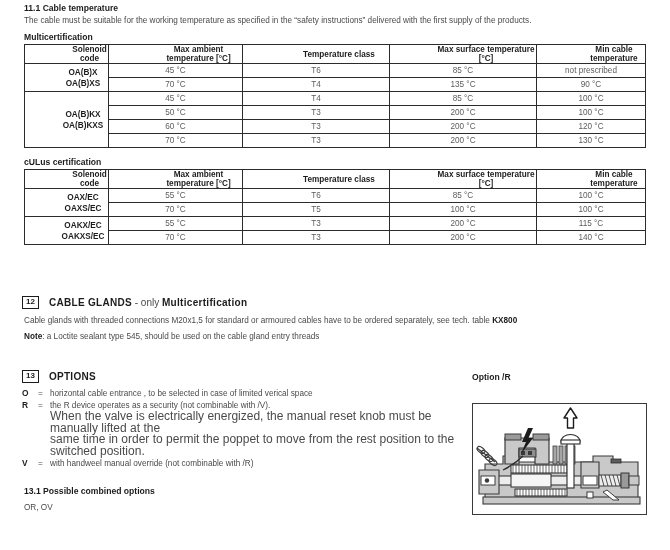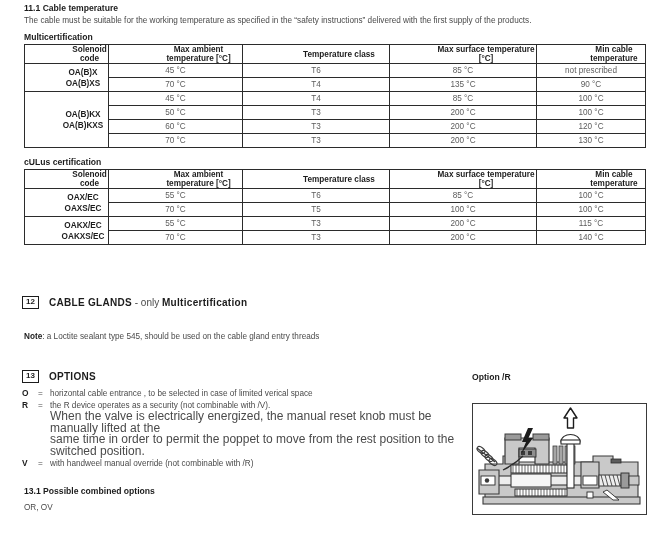--- a/index.html
+++ b/index.html
@@ -325,20 +325,21 @@
         <td class="val">T3</td>
         <td class="val">200 °C</td>
         <td class="val">140 °C</td>
       </tr>
     </tbody>
   </table>
 
   <div class="sec-block" id="sec-12">
     <span class="num-box">12</span><span class="sec-head-text"><span>CABLE GLANDS</span><span class="normal"> - only </span><span>Multicertification</span></span>
   </div>
+  <div id="sec-12-l1" class="body-text"><span>Cable glands with threaded connections M20x1,5 for standard or armoured cables have to be ordered separately, see tech. table </span><span class="bold-dark">KX800</span></div>
   <div id="sec-12-l2" class="body-text"><span class="bold-dark">Note</span><span>: a Loctite sealant type 545, should be used on the cable gland entry threads</span></div>
 
   <div class="sec-block" id="sec-13">
     <span class="num-box">13</span><span class="sec-head-text">OPTIONS</span>
   </div>
 
   <div id="options-list">
     <div class="opt-row">
       <div class="opt-key">O</div>
       <div class="opt-eq">=</div>

